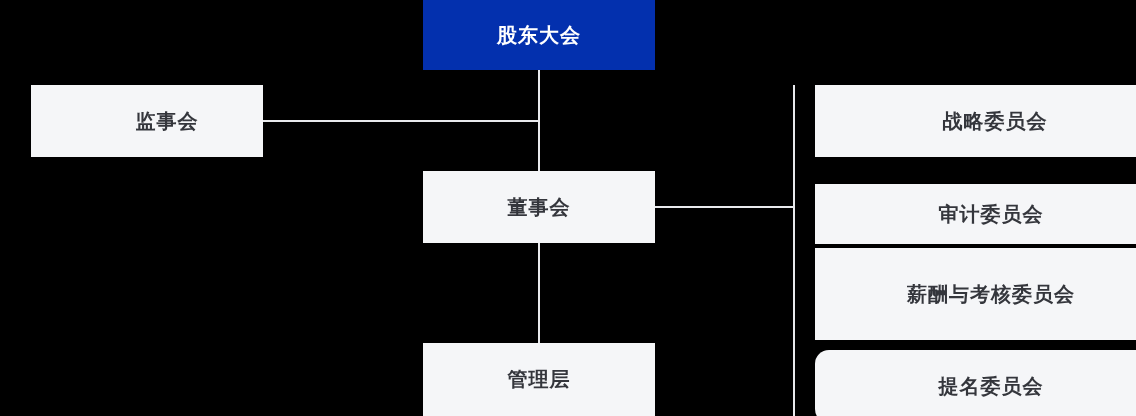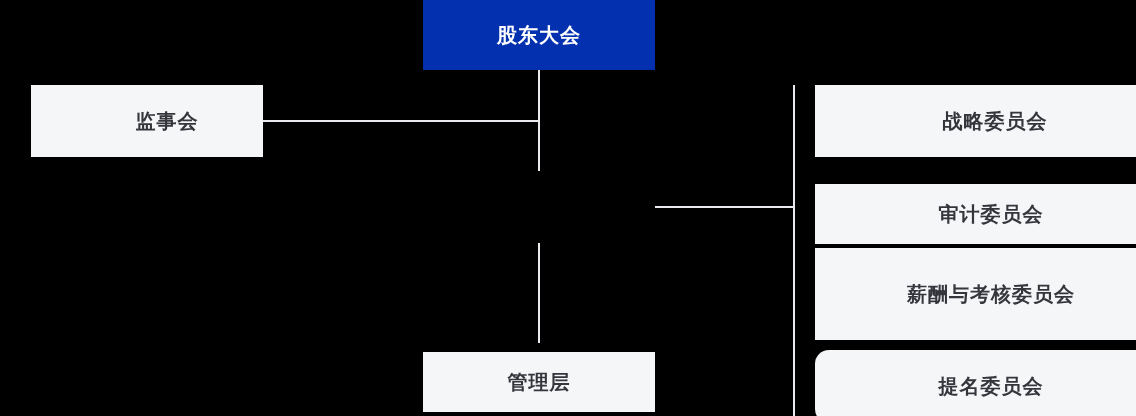--- a/index.html
+++ b/index.html
@@ -33,21 +33,21 @@
     color: #FFFFFF;
   }
   .connector {
     position: absolute;
     background: #E9EAED;
   }
   
   #n-shareholders { left: 392px; top: 0;     width: 232px; height: 70px; }
   #n-supervisory  { left: 0;     top: 85px;  width: 232px; height: 72px; padding-left: 40px; }
   #n-board        { left: 392px; top: 171px; width: 232px; height: 72px; }
-  #n-management   { left: 392px; top: 352px; width: 232px; height: 60px; }
+  #n-management   { left: 392px; top: 343px; width: 232px; height: 73px; }
   #n-strategy     { left: 784px; top: 85px;  width: 352px; height: 72px; padding-left: 8px; }
   #n-audit        { left: 784px; top: 184px; width: 352px; height: 60px; }
   #n-remuneration { left: 784px; top: 248px; width: 352px; height: 92px; }
   #n-nomination   { left: 784px; top: 350px; width: 352px; height: 73px; border-radius: 14px; }
   
   #l-center-top    { left: 507px; top: 70px;  width: 2px;   height: 101px; }
   #l-center-bottom { left: 507px; top: 243px; width: 2px;   height: 100px; }
   #l-supervisory-h { left: 232px; top: 120px; width: 275px; height: 2px; }
   #l-board-right-h { left: 624px; top: 206px; width: 140px; height: 2px; }
   #l-right-rail-v  { left: 762px; top: 85px;  width: 2px;   height: 331px; }
@@ -60,20 +60,21 @@
   <div class="connector" id="l-center-top"></div>
   <div class="connector" id="l-center-bottom"></div>
   <div class="connector" id="l-supervisory-h"></div>
   <div class="connector" id="l-board-right-h"></div>
   <div class="connector" id="l-right-rail-v"></div>
 
   <div class="node primary" id="n-shareholders">股东大会</div>
 
   <div class="node" id="n-supervisory">监事会</div>
 
+  <div class="node" id="n-board">董事会</div>
 
   <div class="node" id="n-management">管理层</div>
 
   <div class="node" id="n-strategy">战略委员会</div>
 
   <div class="node" id="n-audit">审计委员会</div>
 
   <div class="node" id="n-remuneration">薪酬与考核委员会</div>
 
   <div class="node" id="n-nomination">提名委员会</div>

